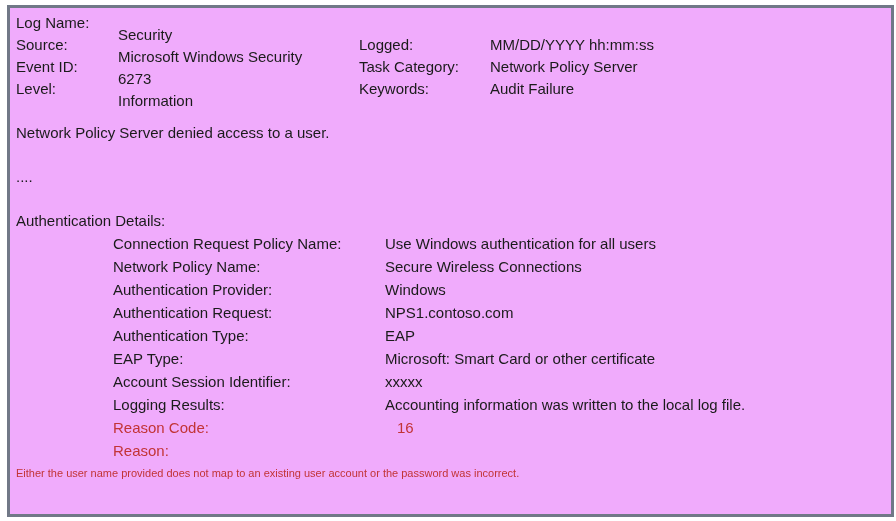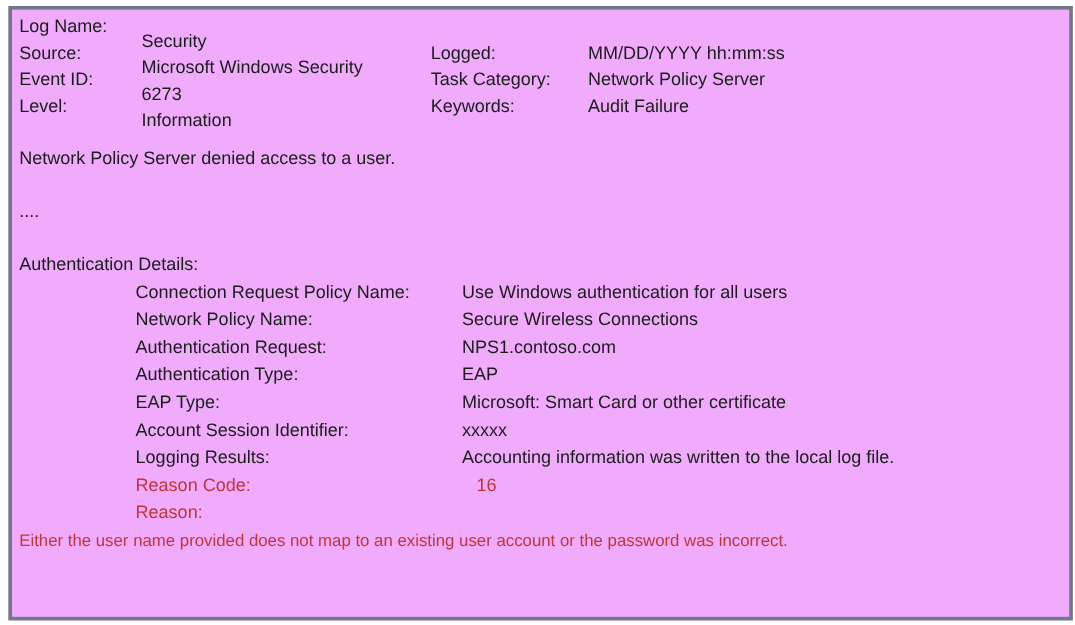--- a/index.html
+++ b/index.html
@@ -46,21 +46,21 @@
     line-height: 23px;
     text-align: right;
   }
   .d-label { position: absolute; left: 97px; }
   .d-value { position: absolute; left: 369px; }
   .d-value.nudge { left: 381px; }
   .red, .red span { color: var(--red); }
   .footer-row {
     height: 23px;
     line-height: 23px;
-    font-size: 14px;
+    font-size: 11px;
     white-space: nowrap;
   }
 </style>
 </head>
 <body>
 
 <div class="canvas">
   <div class="frame">
 
     <div>
@@ -98,20 +98,24 @@
     <div class="details">
       <div class="row">
         <span class="d-label">Connection Request Policy Name:</span>
         <span class="d-value">Use Windows authentication for all users</span>
       </div>
       <div class="row">
         <span class="d-label">Network Policy Name:</span>
         <span class="d-value">Secure Wireless Connections</span>
       </div>
       <div class="row">
+        <span class="d-label">Authentication Provider:</span>
+        <span class="d-value">Windows</span>
+      </div>
+      <div class="row">
         <span class="d-label">Authentication Request:</span>
         <span class="d-value">NPS1.contoso.com</span>
       </div>
       <div class="row">
         <span class="d-label">Authentication Type:</span>
         <span class="d-value">EAP</span>
       </div>
       <div class="row">
         <span class="d-label">EAP Type:</span>
         <span class="d-value">Microsoft: Smart Card or other certificate</span>

